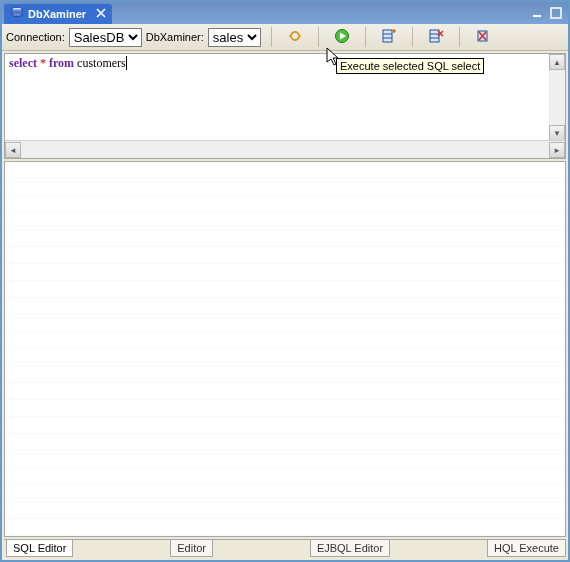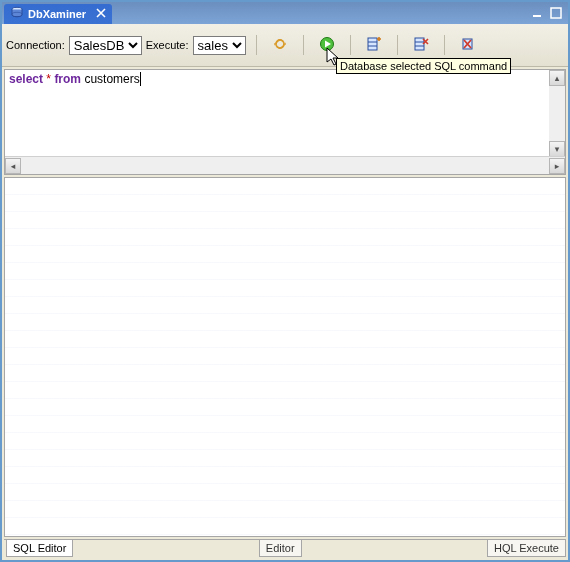--- a/index.html
+++ b/index.html
@@ -54,21 +54,21 @@
   .title-right svg { display: block; }
 
   
   .toolbar {
     height: 26px;
     background: linear-gradient(to bottom, #f2f0e6 0%, #e4e1d2 100%);
     border-bottom: 1px solid #bcb9a9;
     display: flex;
     align-items: center;
     gap: 4px;
-    padding: 8px 4px;
+    padding: 0 4px;
   }
   .toolbar-label {
     color: #000;
   }
   .toolbar select {
     font-family: Tahoma, Arial, sans-serif;
     font-size: 13px;
     height: 19px;
     background: #fff;
     border: 1px solid #7b7b7b;
@@ -102,21 +102,21 @@
     background: #fff;
     border: 1px solid #a6a6a6;
     margin: 2px;
     position: relative;
     display: flex;
     flex-direction: column;
   }
   .sql-text {
     flex: 1;
     padding: 2px 4px;
-    font-family: Liberation Sans, sans-serif;
+    font-family: Liberation Serif, serif;
     font-size: 12px;
     white-space: pre;
     overflow: hidden;
   }
   .sql-text .kw { color: #6d279c; font-weight: bold; }
   .sql-text .star { color: #c00000; }
   .sql-vscroll {
     position: absolute;
     right: 0;
     top: 0;
@@ -254,21 +254,21 @@
         </svg>
       </span>
     </div>
   </div>
 
   <div class="toolbar">
     <span class="toolbar-label">Connection:</span>
     <select>
       <option>SalesDB</option>
     </select>
-    <span class="toolbar-label">Execute:</span>
+    <span class="toolbar-label">DbXaminer:</span>
     <select>
       <option>sales</option>
     </select>
 
     <div class="sep"></div>
 
     <div class="toolbar-btn">
       <span>
         <svg width="16" height="16" viewBox="0 0 16 16">
           <path d="M4 8 a4 4 0 1 1 1.2 2.8" fill="none" stroke="#d99b2a" stroke-width="1.6"></path>
@@ -341,25 +341,26 @@
         <div class="arr">▸</div>
       </div>
     </div>
 
 
     <div class="results-grid"></div>
 
     <div class="bottom-tabs">
       <div class="bottom-tab active">SQL Editor</div>
       <div class="bottom-tab">Editor</div>
+      <div class="bottom-tab">EJBQL Editor</div>
       <div class="bottom-tab">HQL Execute</div>
     </div>
   </div>
 
-  <div class="tooltip" style="left:334px; top:56px;">Database selected SQL command</div>
+  <div class="tooltip" style="left:334px; top:56px;">Execute selected SQL select</div>
 
   <div class="cursor" style="left:324px; top:45px;">
     <svg width="16" height="20" viewBox="0 0 16 20">
       <path d="M1 1 L1 15 L5 12 L8 18 L10 17 L7 11 L12 11 Z" fill="#fff" stroke="#000" stroke-width="1"></path>
     </svg>
   </div>
 
 </div>
 
 </body></html>

